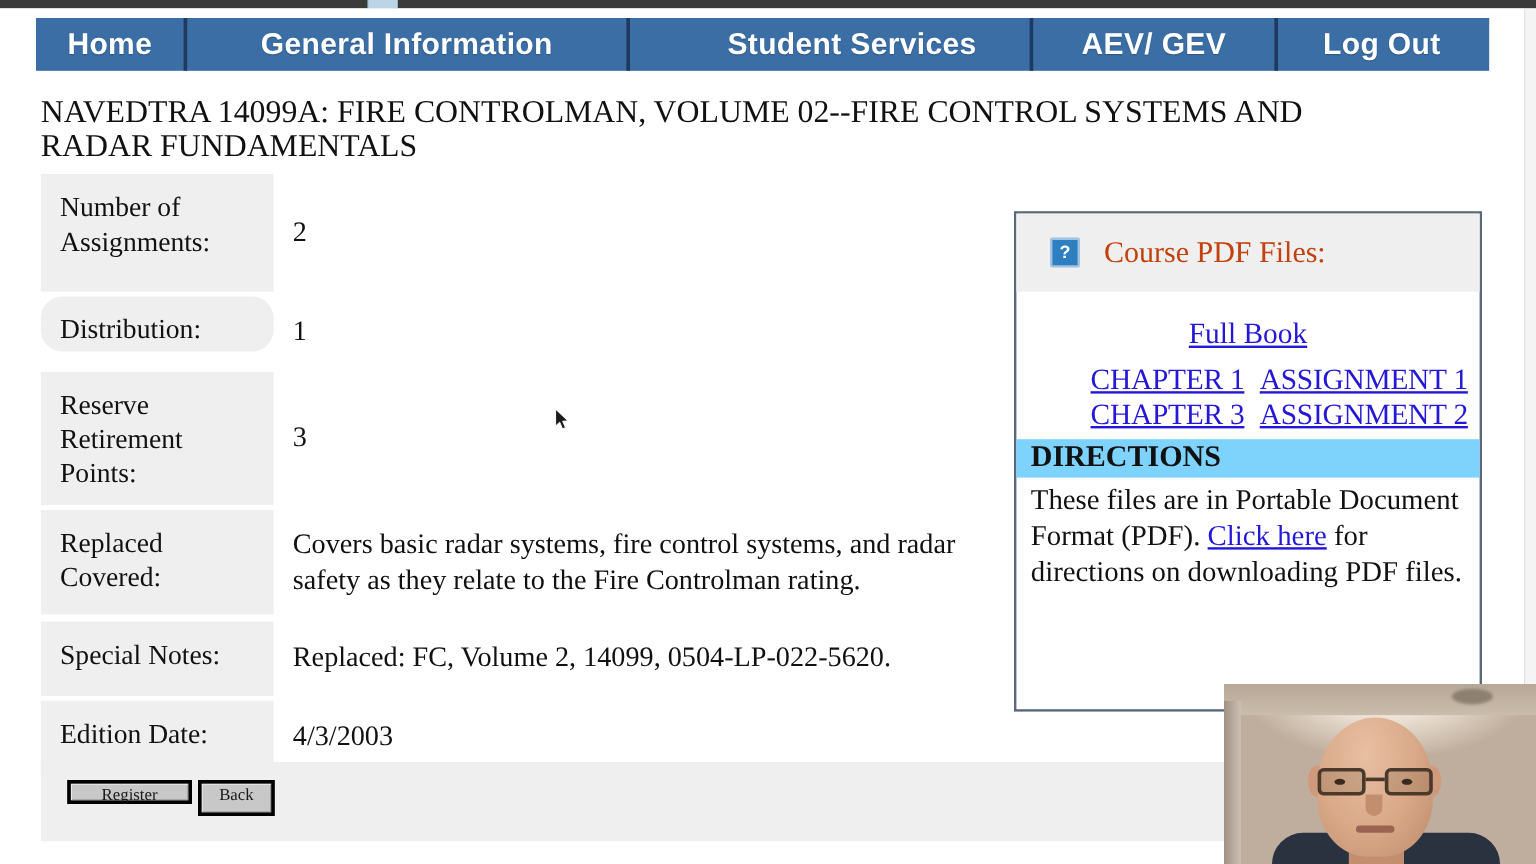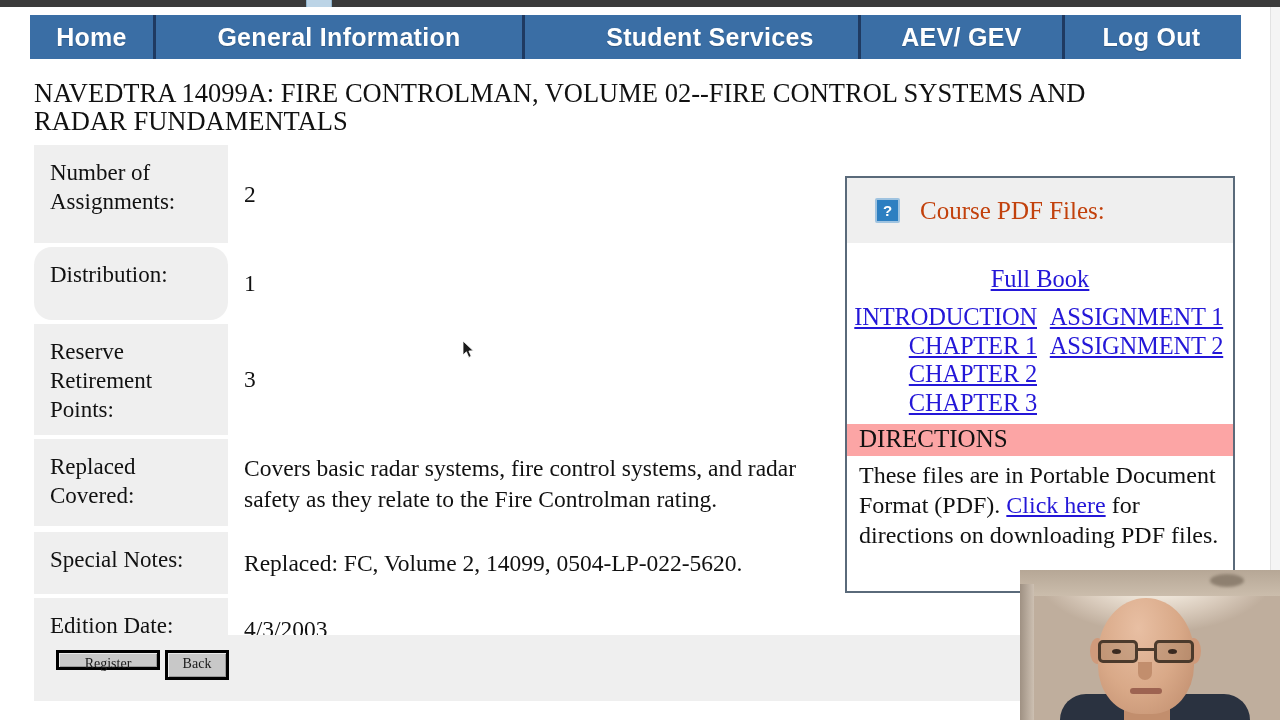--- a/index.html
+++ b/index.html
@@ -126,21 +126,21 @@
     flex: 1;
     padding: 14px 0 14px 16px;
     box-sizing: border-box;
     font-size: 23.5px;
     line-height: 1.3;
     color: #111111;
     display: flex;
     align-items: center;
   }
   .info-row.r-assign .info-label { height: 98px; }
-  .info-row.r-dist   .info-label { height: 73px; border-radius: 18px; }
+  .info-row.r-dist   .info-label { height: 46px; border-radius: 18px; }
   .info-row.r-reserve .info-label { height: 111px; }
   .info-row.r-subjects .info-label { height: 87px; }
   .info-row.r-notes  .info-label { height: 62px; }
   .info-row.r-edition .info-label { height: 62px; }
   .info-row.r-subjects .info-value { align-items: center; }
 
   
   .footer-band {
     position: absolute;
     top: 628px;
@@ -230,22 +230,22 @@
   .link-col.left  { text-align: right; padding-right: 3px; }
   .link-col.right { text-align: center; }
   .link-col a.pdf-link {
     display: block;
     font-size: 24.5px;
     line-height: 1.17;
     letter-spacing: -0.2px;
   }
   .directions-head {
     margin-top: 6px;
-    background: #fca5a5;
-    font-weight: normal;
+    background: #7dd3fc;
+    font-weight: bold;
     font-size: 25px;
     color: #111111;
     padding: 1px 0 3px 12px;
   }
   .directions-body {
     padding: 4px 10px 0 12px;
     font-size: 24px;
     line-height: 1.25;
     color: #111111;
   }
@@ -444,23 +444,21 @@
     </div>
 
     <div class="pdf-body">
 
       <div class="full-book-row">
         <a class="pdf-link">Full Book</a>
       </div>
 
       <div class="link-cols">
         <div class="link-col left">
-          <a class="pdf-link">INTRODUCTION</a>
           <a class="pdf-link">CHAPTER 1</a>
-          <a class="pdf-link">CHAPTER 2</a>
           <a class="pdf-link">CHAPTER 3</a>
         </div>
         <div class="link-col right">
           <a class="pdf-link">ASSIGNMENT 1</a>
           <a class="pdf-link">ASSIGNMENT 2</a>
         </div>
       </div>
 
       <div class="directions-head">DIRECTIONS</div>
 

